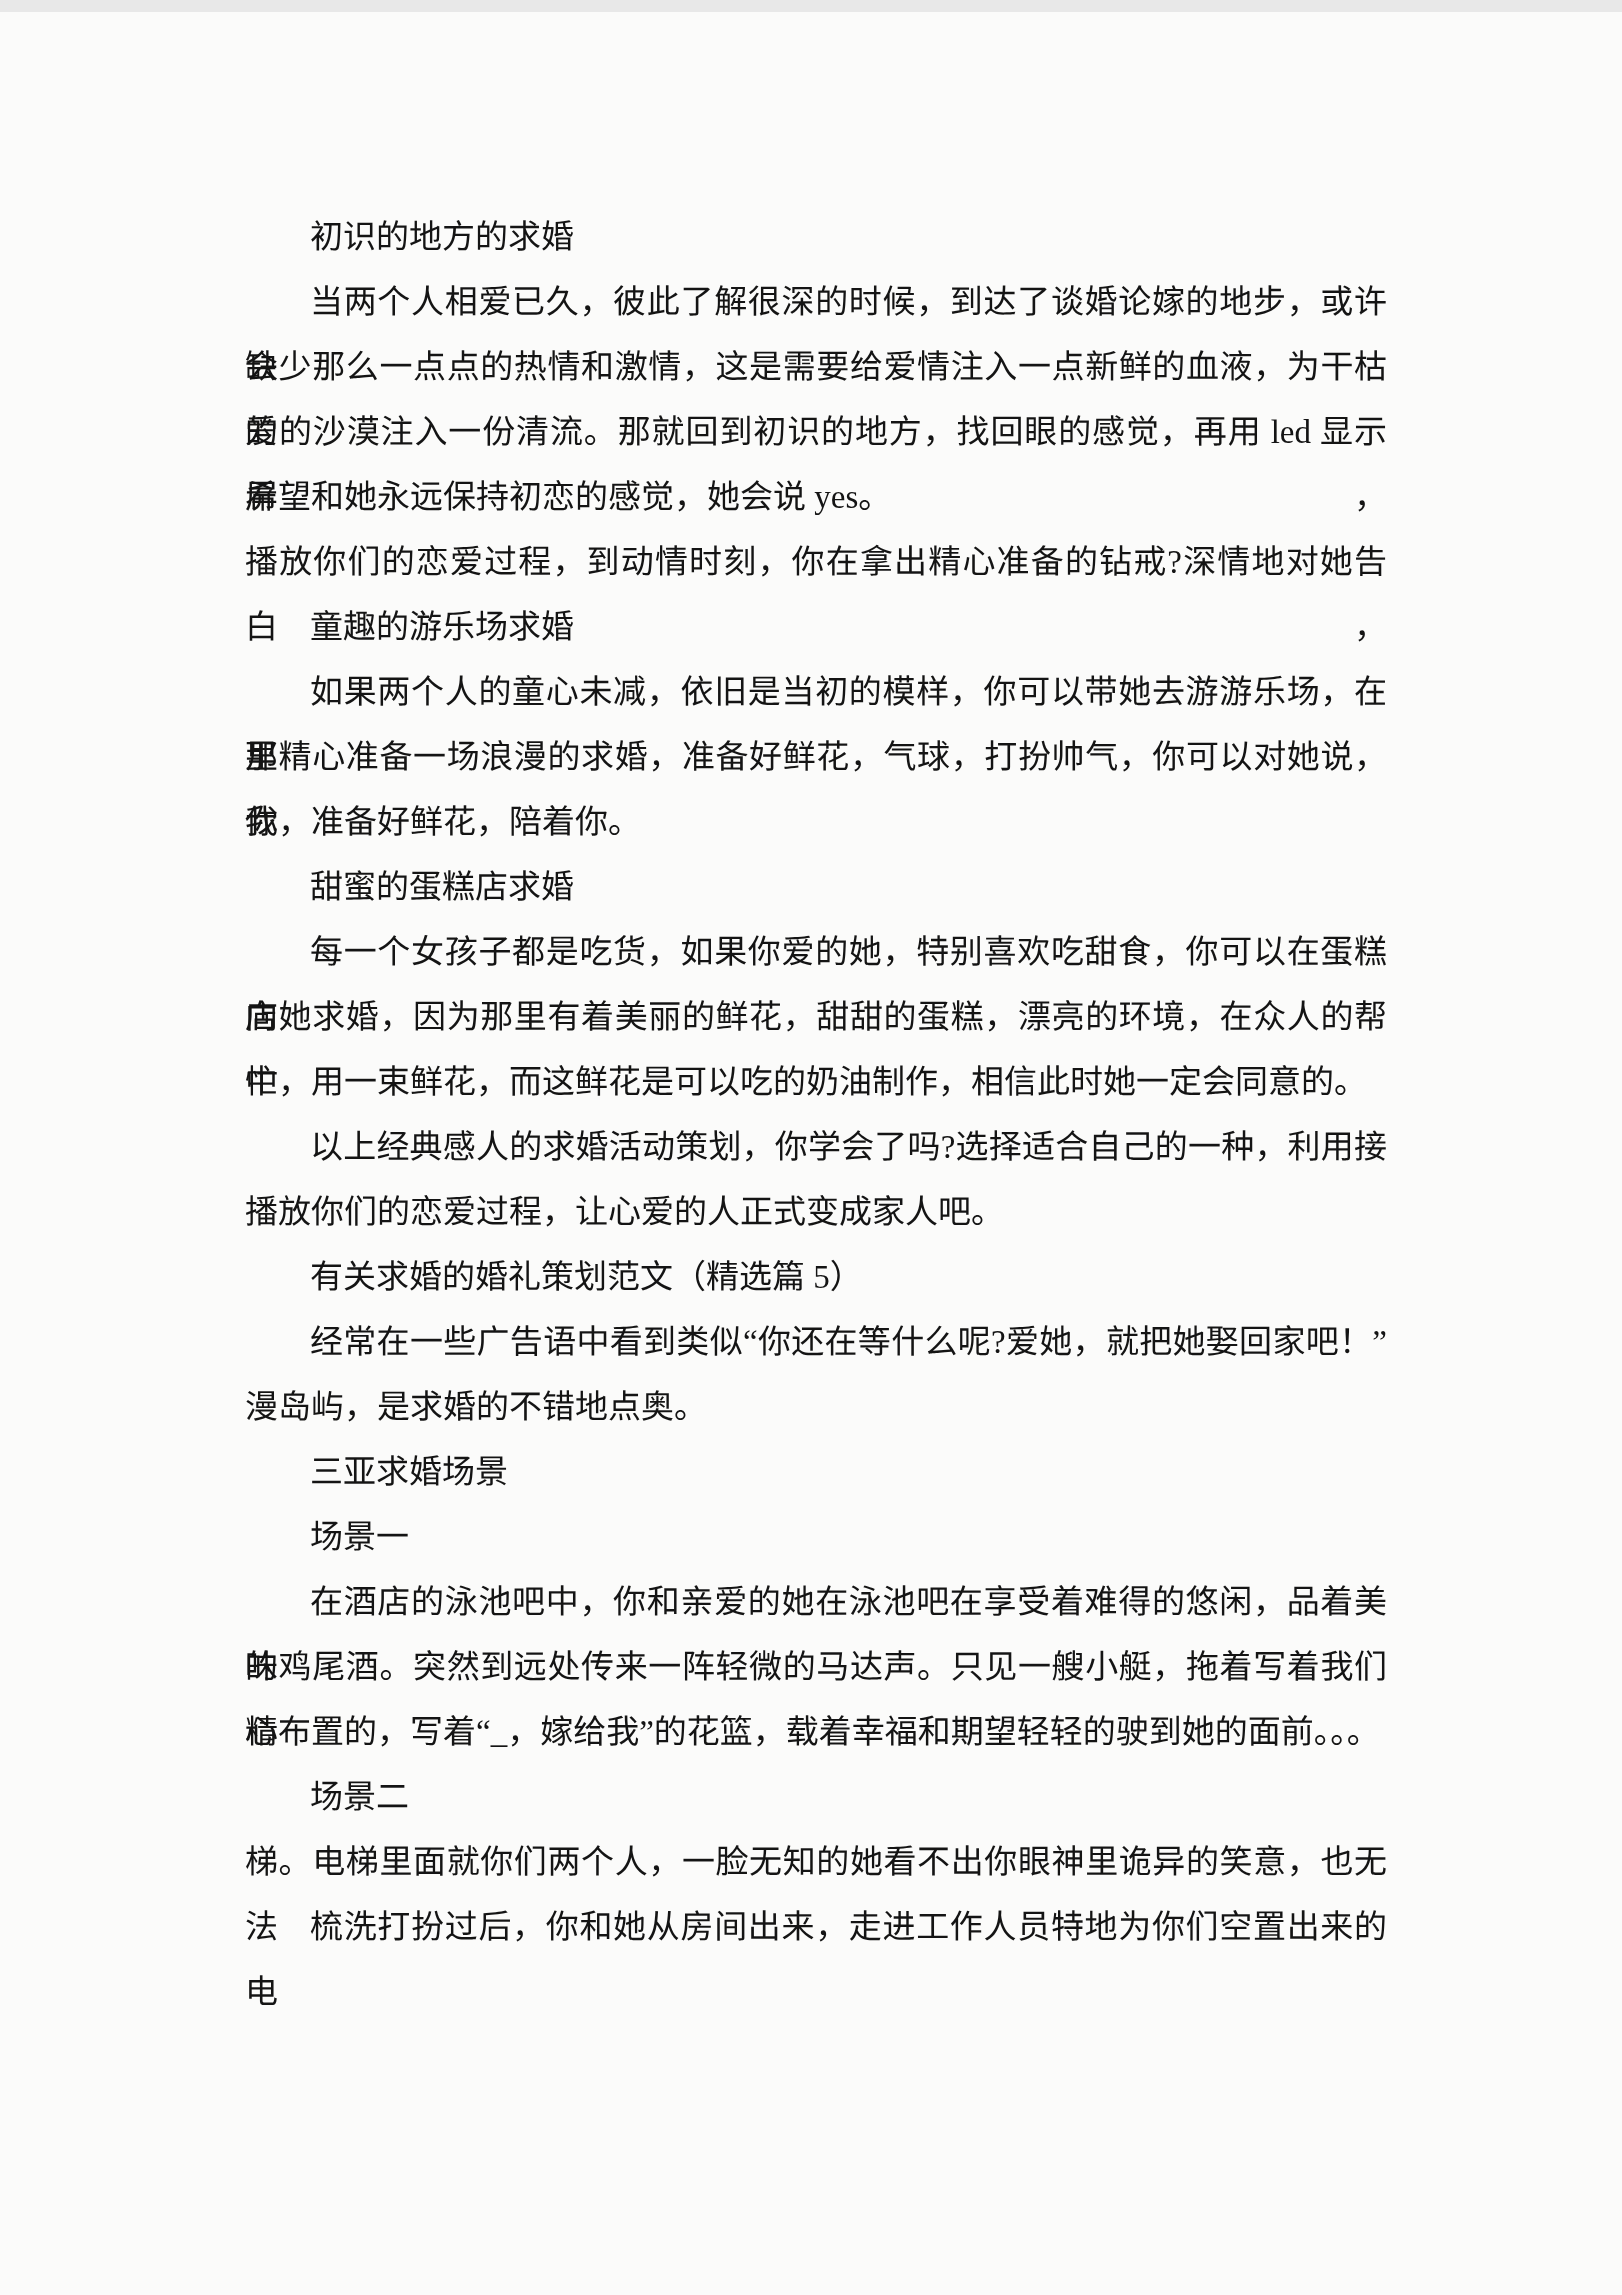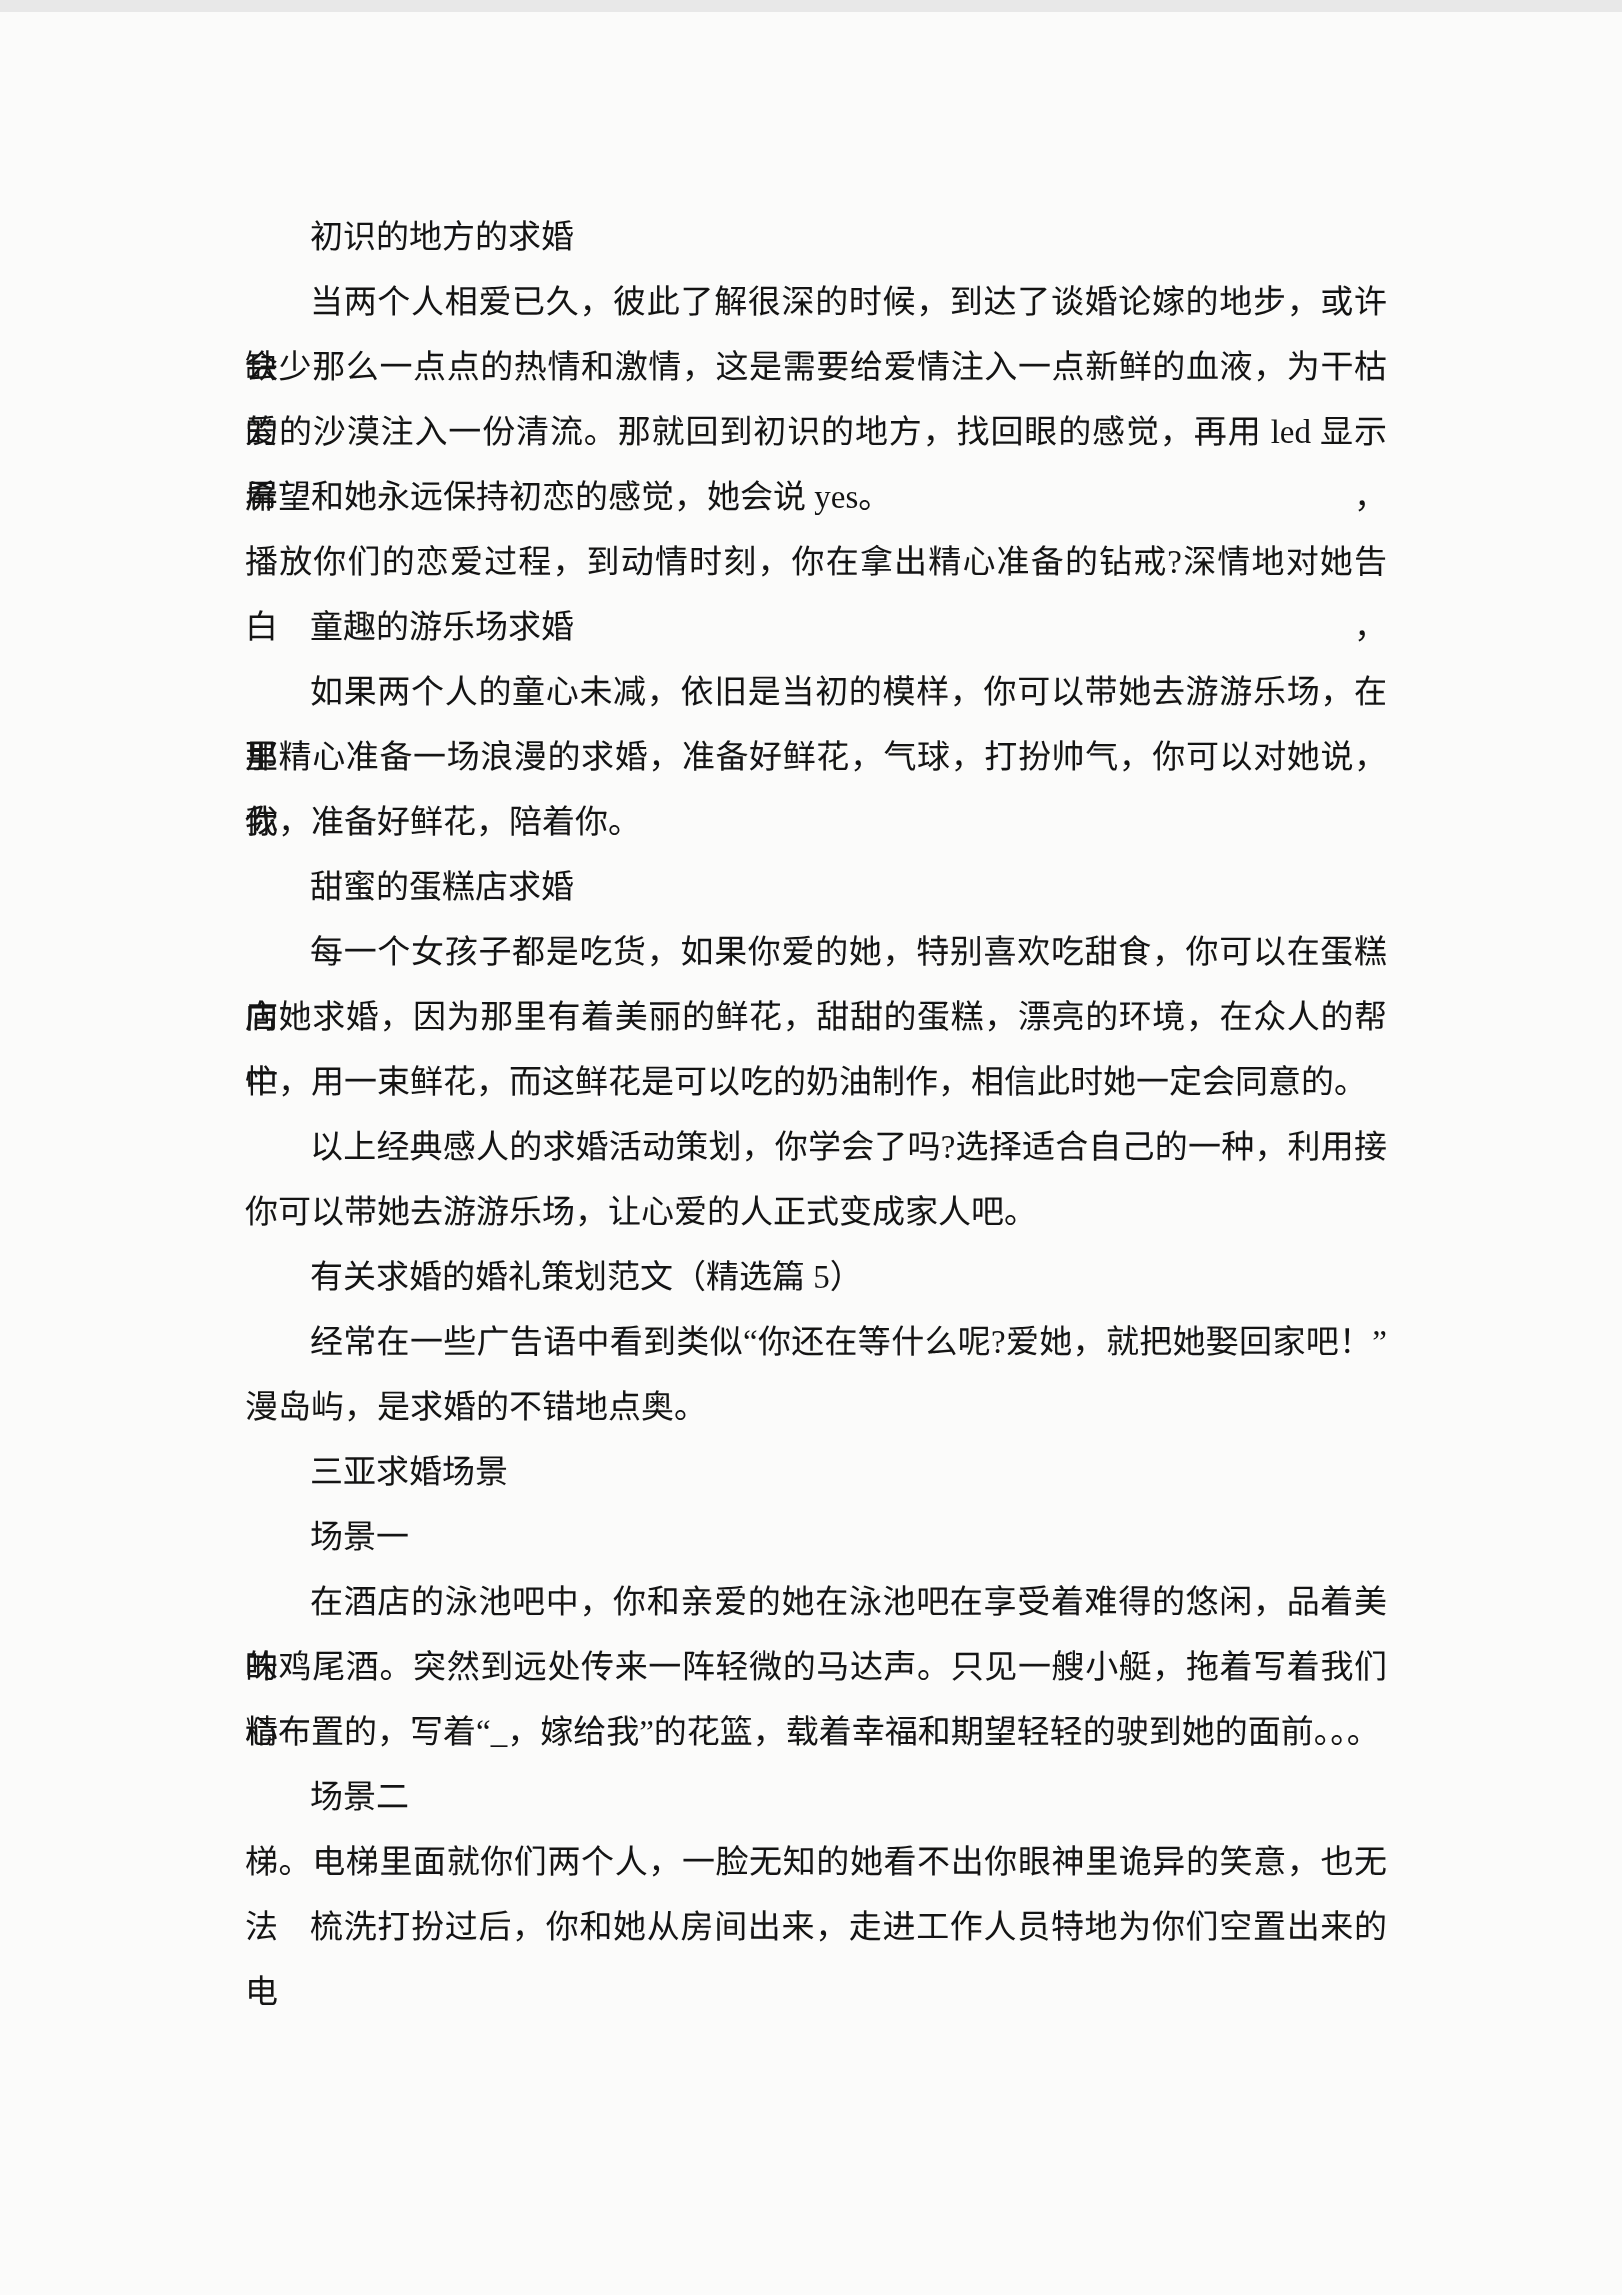--- a/index.html
+++ b/index.html
@@ -53,21 +53,21 @@
       <div class="line fill">播放你们的恋爱过程，到动情时刻，你在拿出精心准备的钻戒?深情地对她告白，</div>
       <div class="line indent">童趣的游乐场求婚</div>
       <div class="line indent fill">如果两个人的童心未减，依旧是当初的模样，你可以带她去游游乐场，在那</div>
       <div class="line fill">里精心准备一场浪漫的求婚，准备好鲜花，气球，打扮帅气，你可以对她说，我</div>
       <div class="line">你，准备好鲜花，陪着你。</div>
       <div class="line indent">甜蜜的蛋糕店求婚</div>
       <div class="line indent fill">每一个女孩子都是吃货，如果你爱的她，特别喜欢吃甜食，你可以在蛋糕店</div>
       <div class="line fill">向她求婚，因为那里有着美丽的鲜花，甜甜的蛋糕，漂亮的环境，在众人的帮忙</div>
       <div class="line">中，用一束鲜花，而这鲜花是可以吃的奶油制作，相信此时她一定会同意的。</div>
       <div class="line indent fill">以上经典感人的求婚活动策划，你学会了吗?选择适合自己的一种，利用接</div>
-      <div class="line">你可以带她去游游乐场，让心爱的人正式变成家人吧。</div>
+      <div class="line">播放你们的恋爱过程，让心爱的人正式变成家人吧。</div>
       <div class="line indent">有关求婚的婚礼策划范文（精选篇 5）</div>
       <div class="line indent fill">经常在一些广告语中看到类似“你还在等什么呢?爱她，就把她娶回家吧！”</div>
       <div class="line">漫岛屿，是求婚的不错地点奥。</div>
       <div class="line indent">三亚求婚场景</div>
       <div class="line indent">场景一</div>
       <div class="line indent fill">在酒店的泳池吧中，你和亲爱的她在泳池吧在享受着难得的悠闲，品着美味</div>
       <div class="line fill">的鸡尾酒。突然到远处传来一阵轻微的马达声。只见一艘小艇，拖着写着我们精</div>
       <div class="line">心布置的，写着“_，嫁给我”的花篮，载着幸福和期望轻轻的驶到她的面前。。。</div>
       <div class="line indent">场景二</div>
       <div class="line fill">梯。电梯里面就你们两个人，一脸无知的她看不出你眼神里诡异的笑意，也无法</div>

